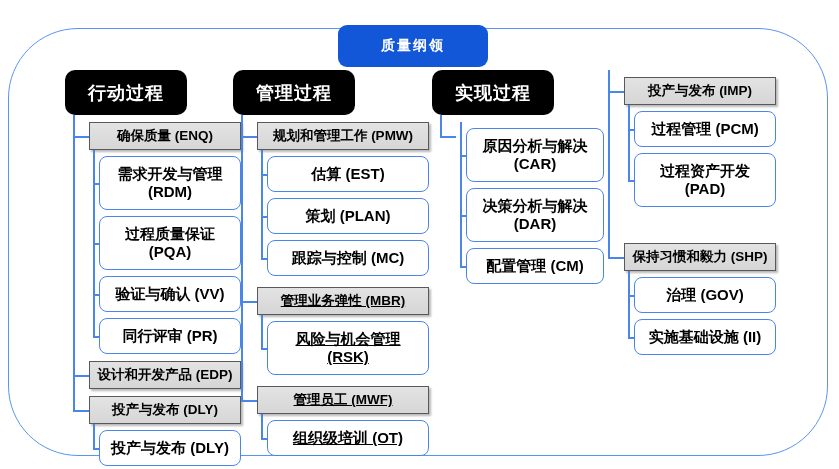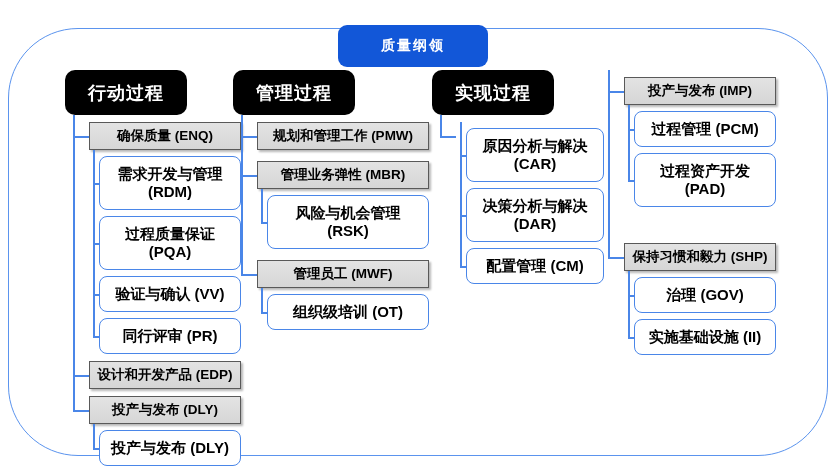--- a/index.html
+++ b/index.html
@@ -67,21 +67,21 @@
     width: 6px; height: 1.5px; background: #4A86E8;
   }
   .leaf-box {
     background: #ffffff; border: 1.5px solid #4A86E8; border-radius: 8px;
     min-height: 26px; padding: 8px 6px;
     display: flex; align-items: center; justify-content: center;
     font-weight: bold; font-size: 15px; color: #000;
     text-align: center; line-height: 1.2;
   }
   
-  .col:nth-child(2) .group:nth-child(n+2) { padding-top: 11px; }
+  .col:nth-child(2) .group:nth-child(n+2) { padding-top: 11px; text-decoration: underline; }
   .col:nth-child(2) .group:nth-child(n+2)::after { top: 25px; }
   .col:nth-child(2) .group:nth-child(2)::before { height: 100%; }
   .col:nth-child(2) .group:last-child::before { height: 25px; }
   .col:nth-child(4) .group:nth-child(2) { padding-top: 36px; }
   .col:nth-child(4) .group:nth-child(2)::after { top: 50px; }
   .col:nth-child(4) .group:last-child::before { height: 50px; }
 </style>
 </head>
 <body>
 
@@ -122,20 +122,31 @@
               </div>
             </div>
           </div>
         </div>
       </div>
       <div class="col">
         <div class="col-header">管理过程</div>
         <div class="groups">
           <div class="group">
             <div class="gray-box">规划和管理工作 (PMW)</div>
+            <div class="children">
+              <div class="child">
+                <div class="leaf-box">估算 (EST)</div>
+              </div>
+              <div class="child">
+                <div class="leaf-box">策划 (PLAN)</div>
+              </div>
+              <div class="child">
+                <div class="leaf-box">跟踪与控制 (MC)</div>
+              </div>
+            </div>
           </div>
           <div class="group">
             <div class="gray-box">管理业务弹性 (MBR)</div>
             <div class="children">
               <div class="child">
                 <div class="leaf-box">风险与机会管理 (RSK)</div>
               </div>
             </div>
           </div>
           <div class="group">

